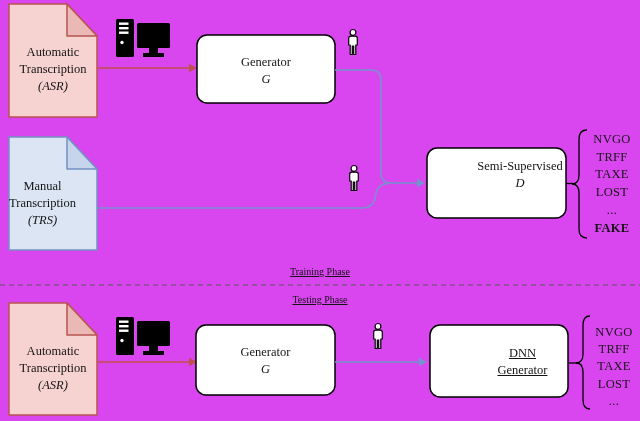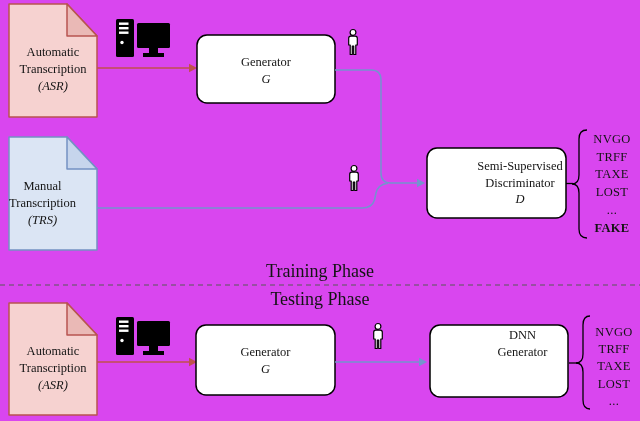--- a/index.html
+++ b/index.html
@@ -5,21 +5,21 @@
   html,body{margin:0;padding:0;background:#ffffff;}
   #stage{position:relative;width:640px;height:421px;background:#d946ef;overflow:hidden;
          font-family:"Liberation Serif", serif;color:#111;}
   #shapes{position:absolute;left:0;top:0;}
   .txt{position:absolute;text-align:center;font-size:12.5px;line-height:17px;color:#141414;}
   .it{font-style:italic;}
   .bold{font-weight:bold;}
   .outputs{letter-spacing:0.3px;}
   .outputs div{line-height:17.7px;}
   .outputs-test div{line-height:17.2px;}
-  .phase{font-size:18px;width:640px;left:0;}
+  .phase{font-size:10px;width:640px;left:0;text-decoration:underline;}
   .tight div{line-height:16.5px;margin-left:47px;}
   
   .doc-red{fill:var(--doc_red_fill);stroke:var(--doc_red_stroke);stroke-width:1.5;stroke-linejoin:round;}
   .doc-red-fold{fill:var(--doc_red_fold);stroke:var(--doc_red_stroke);stroke-width:1.5;stroke-linejoin:round;}
   .doc-blue{fill:var(--doc_blue_fill);stroke:var(--doc_blue_stroke);stroke-width:1.5;stroke-linejoin:round;}
   .doc-blue-fold{fill:var(--doc_blue_fold);stroke:var(--doc_blue_stroke);stroke-width:1.5;stroke-linejoin:round;}
   .node{fill:#ffffff;stroke:var(--box_stroke);stroke-width:1.5;}
   .line-red{stroke:var(--arrow_red);stroke-width:1.5;fill:none;}
   .head-red{fill:var(--arrow_red);stroke:none;}
   .line-blue{stroke:var(--arrow_blue);stroke-width:1.5;fill:none;}
@@ -125,21 +125,20 @@
     <div class="it">(TRS)</div>
   </div>
 
   <div class="txt" style="left:197px;top:54px;width:138px;">
     <div>Generator</div>
     <div class="it">G</div>
   </div>
 
   <div class="txt tight" style="left:427px;top:158px;width:139px;">
     <div>Semi-Supervised</div>
-    <div>Discriminator</div>
     <div class="it">D</div>
   </div>
 
   <div class="txt outputs" style="left:584px;top:131px;width:56px;">
     <div>NVGO</div>
     <div>TRFF</div>
     <div>TAXE</div>
     <div>LOST</div>
     <div>...</div>
     <div class="bold">FAKE</div>
@@ -152,21 +151,21 @@
     <div>Automatic</div>
     <div>Transcription</div>
     <div class="it">(ASR)</div>
   </div>
 
   <div class="txt" style="left:196px;top:344px;width:139px;">
     <div>Generator</div>
     <div class="it">G</div>
   </div>
 
-  <div class="txt tight" style="left:430px;top:327px;width:138px;">
+  <div class="txt tight" style="left:430px;top:345px;width:138px;text-decoration:underline;">
     <div>DNN</div>
     <div>Generator</div>
   </div>
 
   <div class="txt outputs outputs-test" style="left:586px;top:324px;width:56px;">
     <div>NVGO</div>
     <div>TRFF</div>
     <div>TAXE</div>
     <div>LOST</div>
     <div>...</div>

